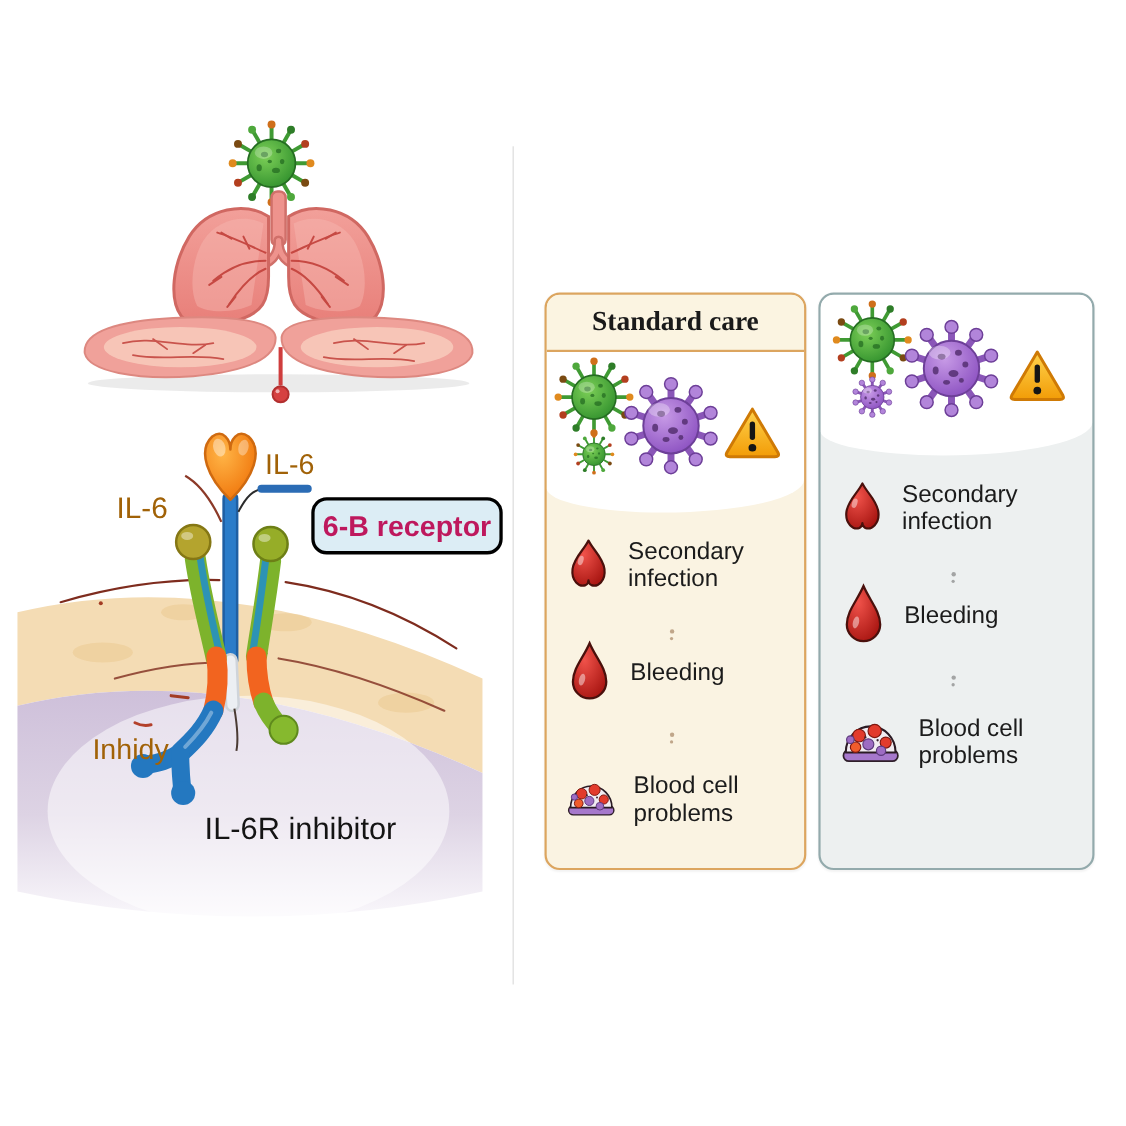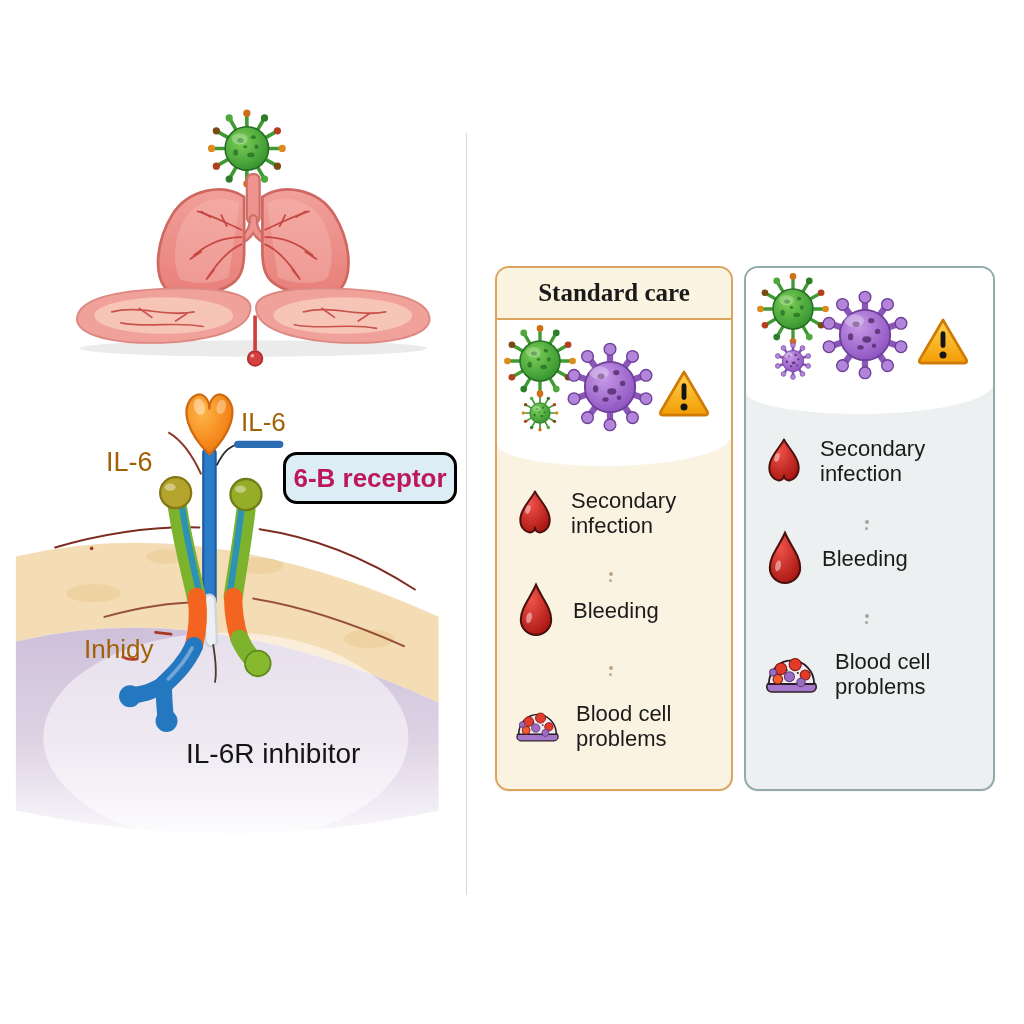--- a/index.html
+++ b/index.html
@@ -3,21 +3,21 @@
 <meta charset="utf-8">
 <style>
   html,body{margin:0;padding:0;background:#fff;}
   #stage{position:relative;width:1024px;height:1024px;background:#fff;overflow:hidden;
          font-family:"Liberation Sans","DejaVu Sans",sans-serif;color:#1b1b1b;}
   .abs{position:absolute;}
   
   .diag-label{position:absolute;font-size:26px;color:#a16207;white-space:nowrap;}
   #il6-top{left:241px;top:407px;}
   #il6-left{left:106px;top:447px;font-size:27px;}
-  #inhibit-lbl{left:84px;top:634px;}
+  #inhibit-lbl{left:84px;top:666px;}
   #inhibitor-lbl{left:186px;top:738px;font-size:28px;color:#141414;}
   #receptor-box{position:absolute;left:283px;top:452px;width:168px;height:46px;
     background:#dcedf5;border:3px solid #000000;border-radius:14px;
     display:flex;align-items:center;justify-content:center;
     font-size:26px;font-weight:bold;color:#be185d;}
   
   #divider{position:absolute;left:466px;top:133px;width:1px;height:762px;background:#d9d9d9;}
   
   .card{position:absolute;top:266px;height:521px;border-radius:14px;overflow:hidden;
         box-shadow:0 1px 2px rgba(0,0,0,.05);}

